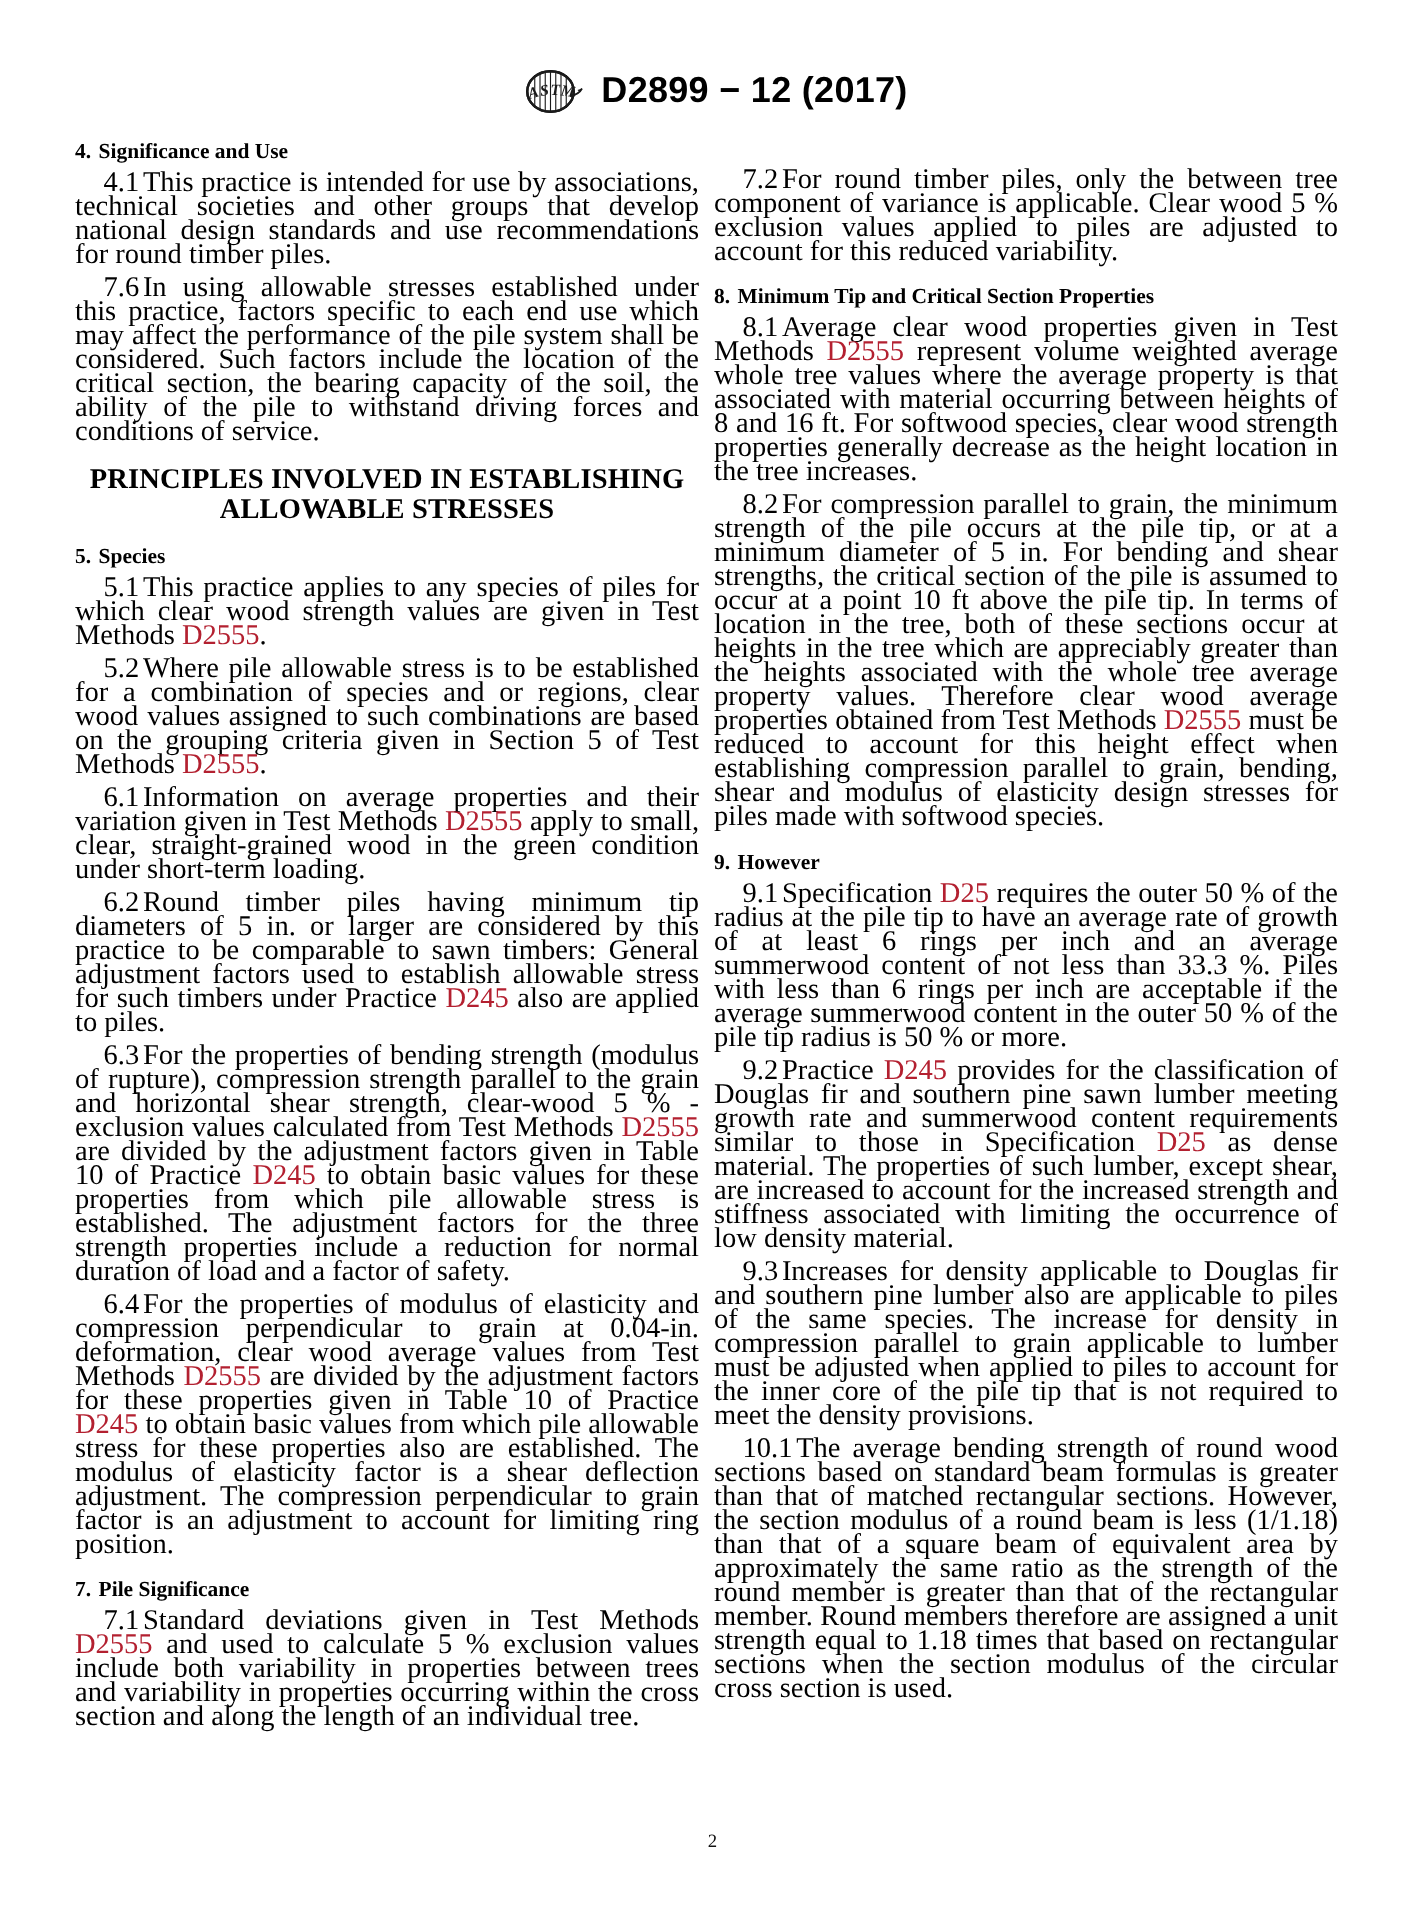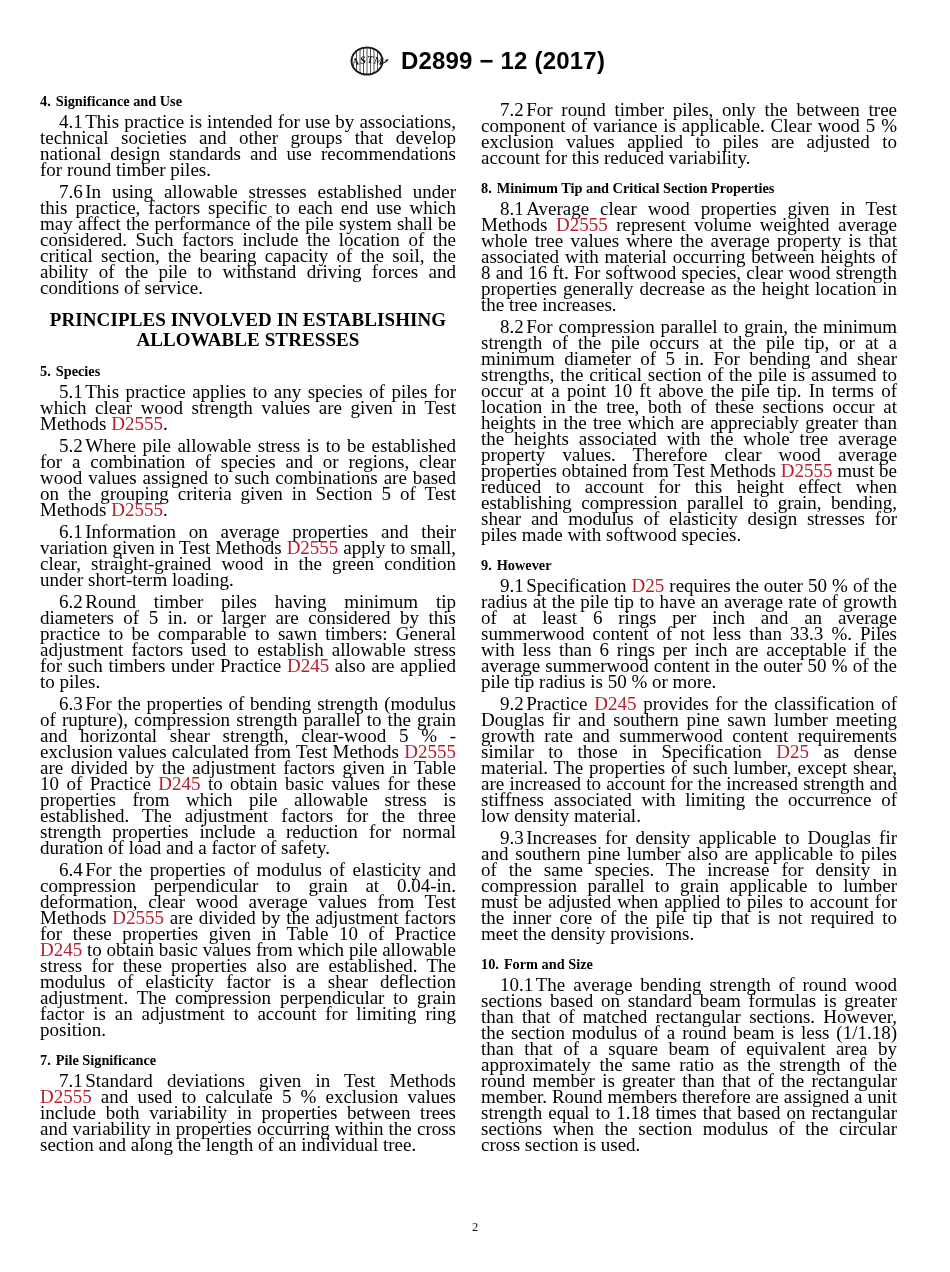--- a/index.html
+++ b/index.html
@@ -46,25 +46,25 @@
     font-size: 24px;
     letter-spacing: 0.2px;
     white-space: nowrap;
     color: #000;
   }
 
   
   .columns {
     position: absolute;
     top: 92px;
-    left: 40px;
+    left: 50px;
     width: 858px;
     display: flex;
-    gap: 25px;
-    align-items: flex-end;
+    gap: 10px;
+    align-items: center;
   }
   .col {
     width: 416px;
     flex: 0 0 416px;
   }
 
   
   .sec-head {
     font-size: 14.3px;
     font-weight: bold;
@@ -238,23 +238,20 @@
       </p>
 
       <p class="para">
         <span class="lbl">9.2</span><span>Practice </span><span class="ref">D245</span><span> provides for the classification of Douglas fir and southern pine sawn lumber meeting growth rate and summerwood content requirements similar to those in Specification </span><span class="ref">D25</span><span> as dense material. The properties of such lumber, except shear, are increased to account for the increased strength and stiffness associated with limiting the occurrence of low density material.</span>
       </p>
 
       <p class="para">
         <span class="lbl">9.3</span><span>Increases for density applicable to Douglas fir and southern pine lumber also are applicable to piles of the same species. The increase for density in compression parallel to grain applicable to lumber must be adjusted when applied to piles to account for the inner core of the pile tip that is not required to meet the density provisions.</span>
       </p>
 
-      <h2 class="sec-head gap-before">
-        <span class="num">10.</span><span>Form and Size</span>
-      </h2>
 
       <p class="para">
         <span class="lbl">10.1</span><span>The average bending strength of round wood sections based on standard beam formulas is greater than that of matched rectangular sections. However, the section modulus of a round beam is less (1/1.18) than that of a square beam of equivalent area by approximately the same ratio as the strength of the round member is greater than that of the rectangular member. Round members therefore are assigned a unit strength equal to 1.18 times that based on rectangular sections when the section modulus of the circular cross section is used.</span>
       </p>
 
     </div>
   </div>
 
   <div class="page-footer">
     <span>2</span>

